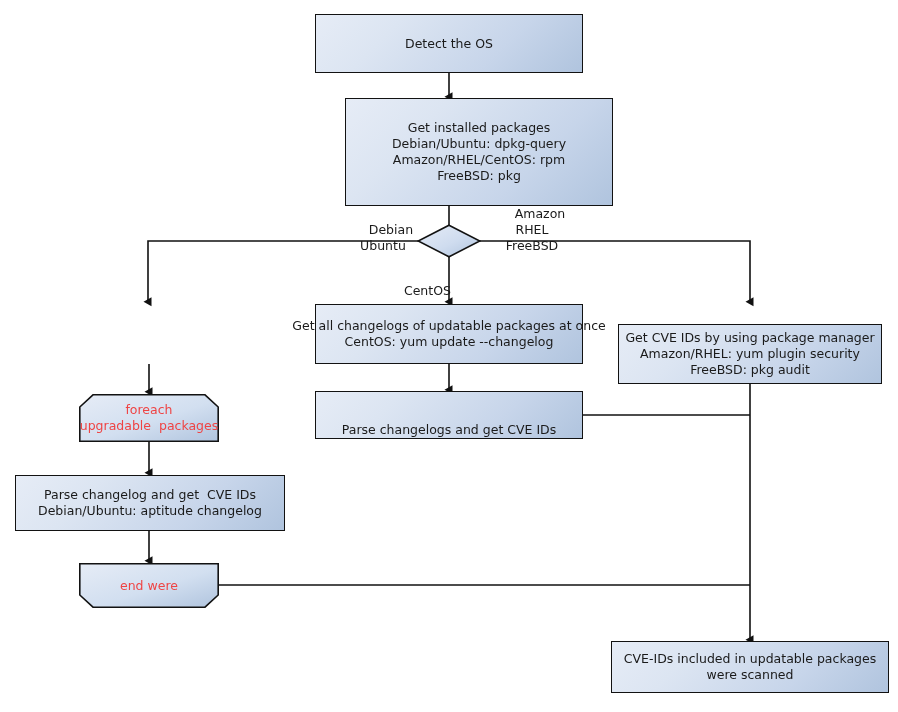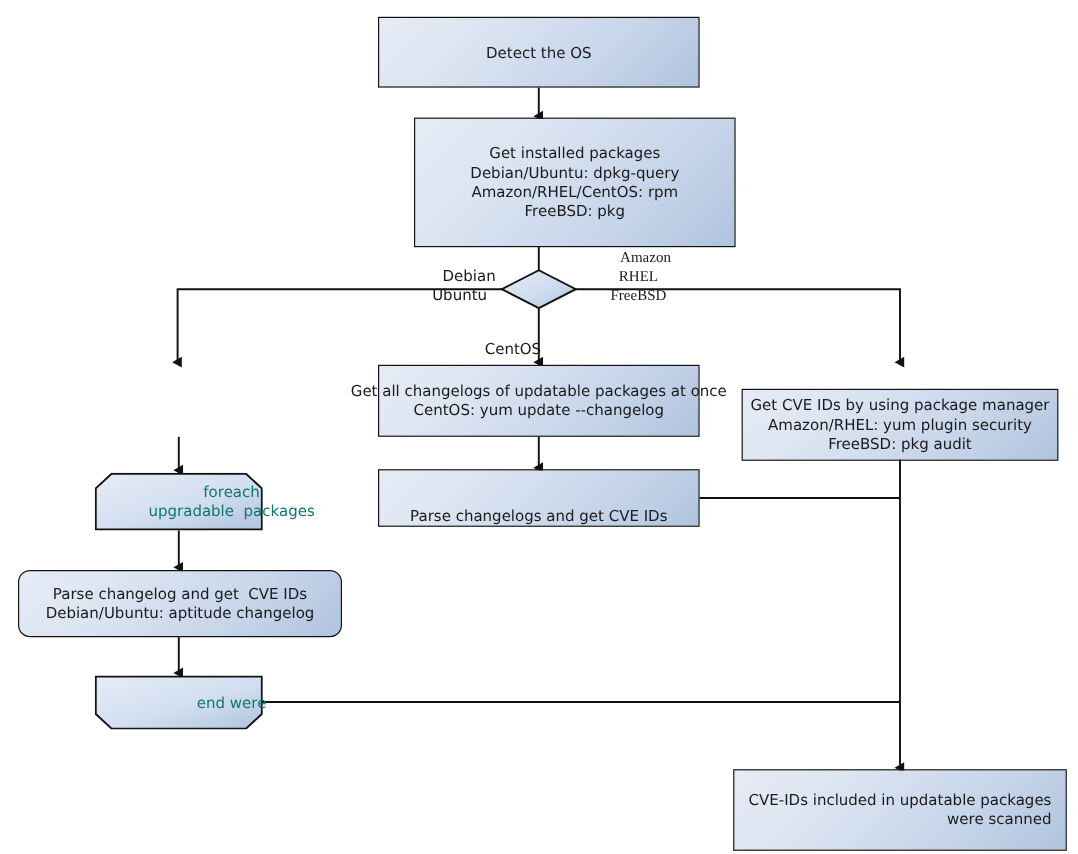--- a/index.html
+++ b/index.html
@@ -46,23 +46,22 @@
   .loop-label {
     position: absolute;
     left: 0; top: 0;
     width: 100%; height: 100%;
     display: flex;
     align-items: center;
     justify-content: center;
     text-align: center;
     font-size: 12.5px;
     line-height: 16px;
-    color: #0f766e;
-    white-space: pre;
-    margin-left: 44px;
+    color: #ef4444;
+    white-space: pre;
   }
   .diamond-wrap {
     position: absolute;
   }
   .edge-label {
     position: absolute;
     font-size: 12.5px;
     line-height: 16px;
     color: #1a1a1a;
     white-space: pre;
@@ -136,21 +135,21 @@
         </linearGradient>
       </defs>
       <polygon points="32,1.2 62.8,17 32,32.8 1.2,17" fill="url(#dg)" stroke="#121212" stroke-width="1.6"></polygon>
     </svg>
   </div>
 
   <div class="edge-label" style="left:348px; top:206px; width:70px;">
     <span>Debian
 Ubuntu</span>
   </div>
-  <div class="edge-label" style="left:492px; top:190px; width:80px;font-family:Liberation Serif, serif;">
+  <div class="edge-label" style="left:492px; top:190px; width:80px;">
     <span>Amazon
 RHEL
 FreeBSD</span>
   </div>
   <div class="edge-label" style="left:388px; top:267px; width:56px;">
     <span>CentOS</span>
   </div>
 
 
   <div class="node proc" style="left:315px; top:304px; width:268px; height:60px; overflow:visible;">
@@ -178,39 +177,39 @@
     <div class="loop-label">
       <span>foreach
 upgradable  packages</span>
     </div>
   </div>
 
   <div class="node proc" style="left:315px; top:391px; width:268px; height:48px;align-items:flex-end;">
     <span>Parse changelogs and get CVE IDs</span>
   </div>
 
-  <div class="node proc" style="left:15px; top:475px; width:270px; height:56px;border-radius:10px;">
+  <div class="node proc" style="left:15px; top:475px; width:270px; height:56px;">
     <span>Parse changelog and get  CVE IDs
 Debian/Ubuntu: aptitude changelog</span>
   </div>
 
   <div class="loop-end" style="left:79px; top:563px; width:140px; height:45px;">
     <svg width="140" height="45" viewBox="0 0 140 45" xmlns="http://www.w3.org/2000/svg">
       <defs>
         <linearGradient id="lg2" x1="0" y1="0" x2="1" y2="1">
           <stop offset="0%" stop-color="#e6ecf6"></stop>
           <stop offset="55%" stop-color="#d2dff0"></stop>
           <stop offset="100%" stop-color="#b0c4de"></stop>
         </linearGradient>
       </defs>
       <polygon points="0.8,0.8 139.2,0.8 139.2,32 126,44.2 14,44.2 0.8,32" fill="url(#lg2)" stroke="#121212" stroke-width="1.6"></polygon>
     </svg>
     <div class="loop-label">
       <span>end were</span>
     </div>
   </div>
 
-  <div class="node proc" style="left:611px; top:641px; width:278px; height:68px;text-align:right;">
+  <div class="node proc" style="left:611px; top:641px; width:278px; height:52px;">
     <span>CVE-IDs included in updatable packages
 were scanned</span>
   </div>
 
 </div>
 
 </body></html>

